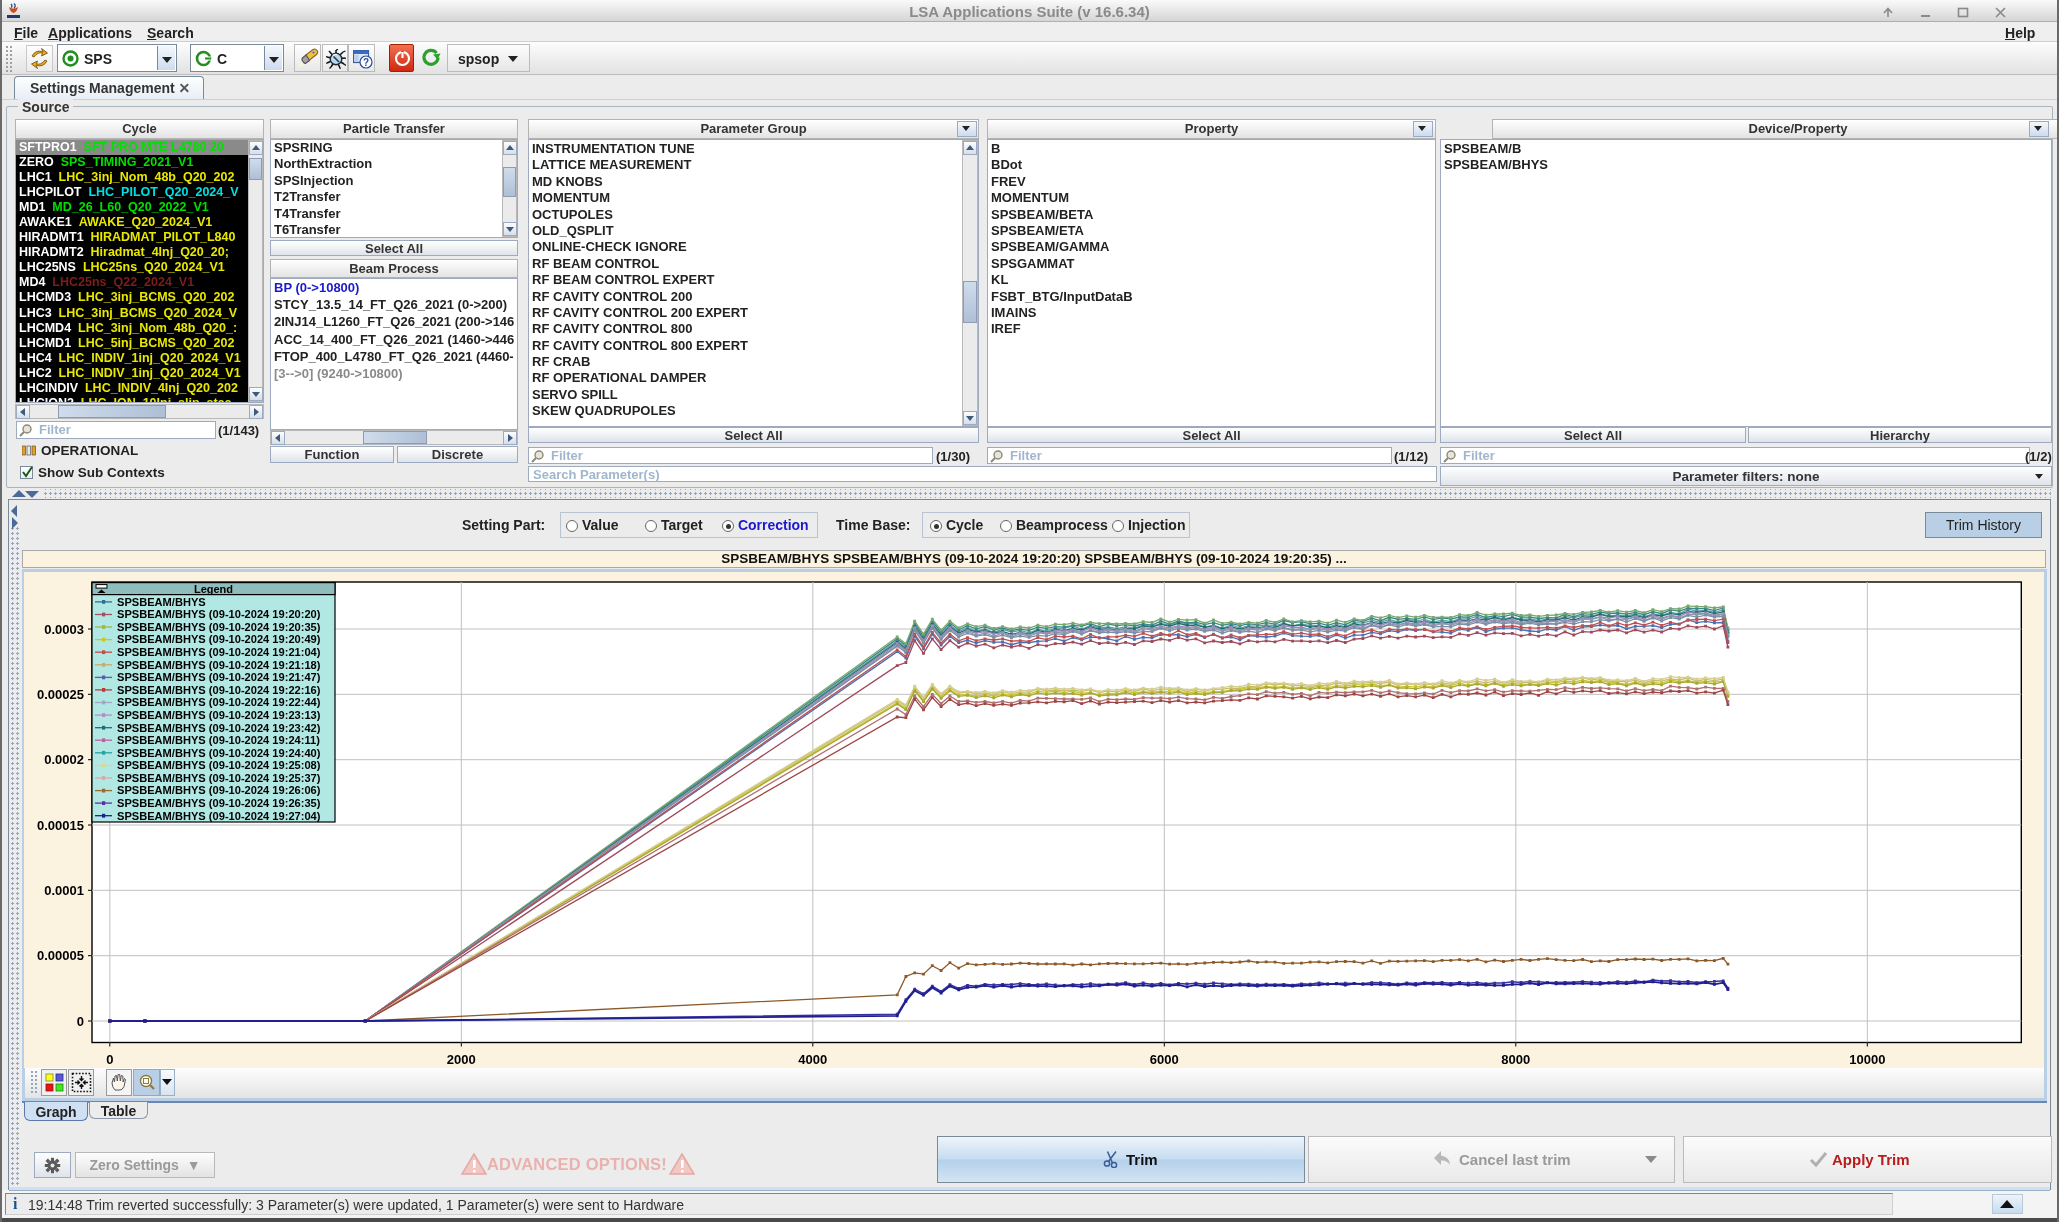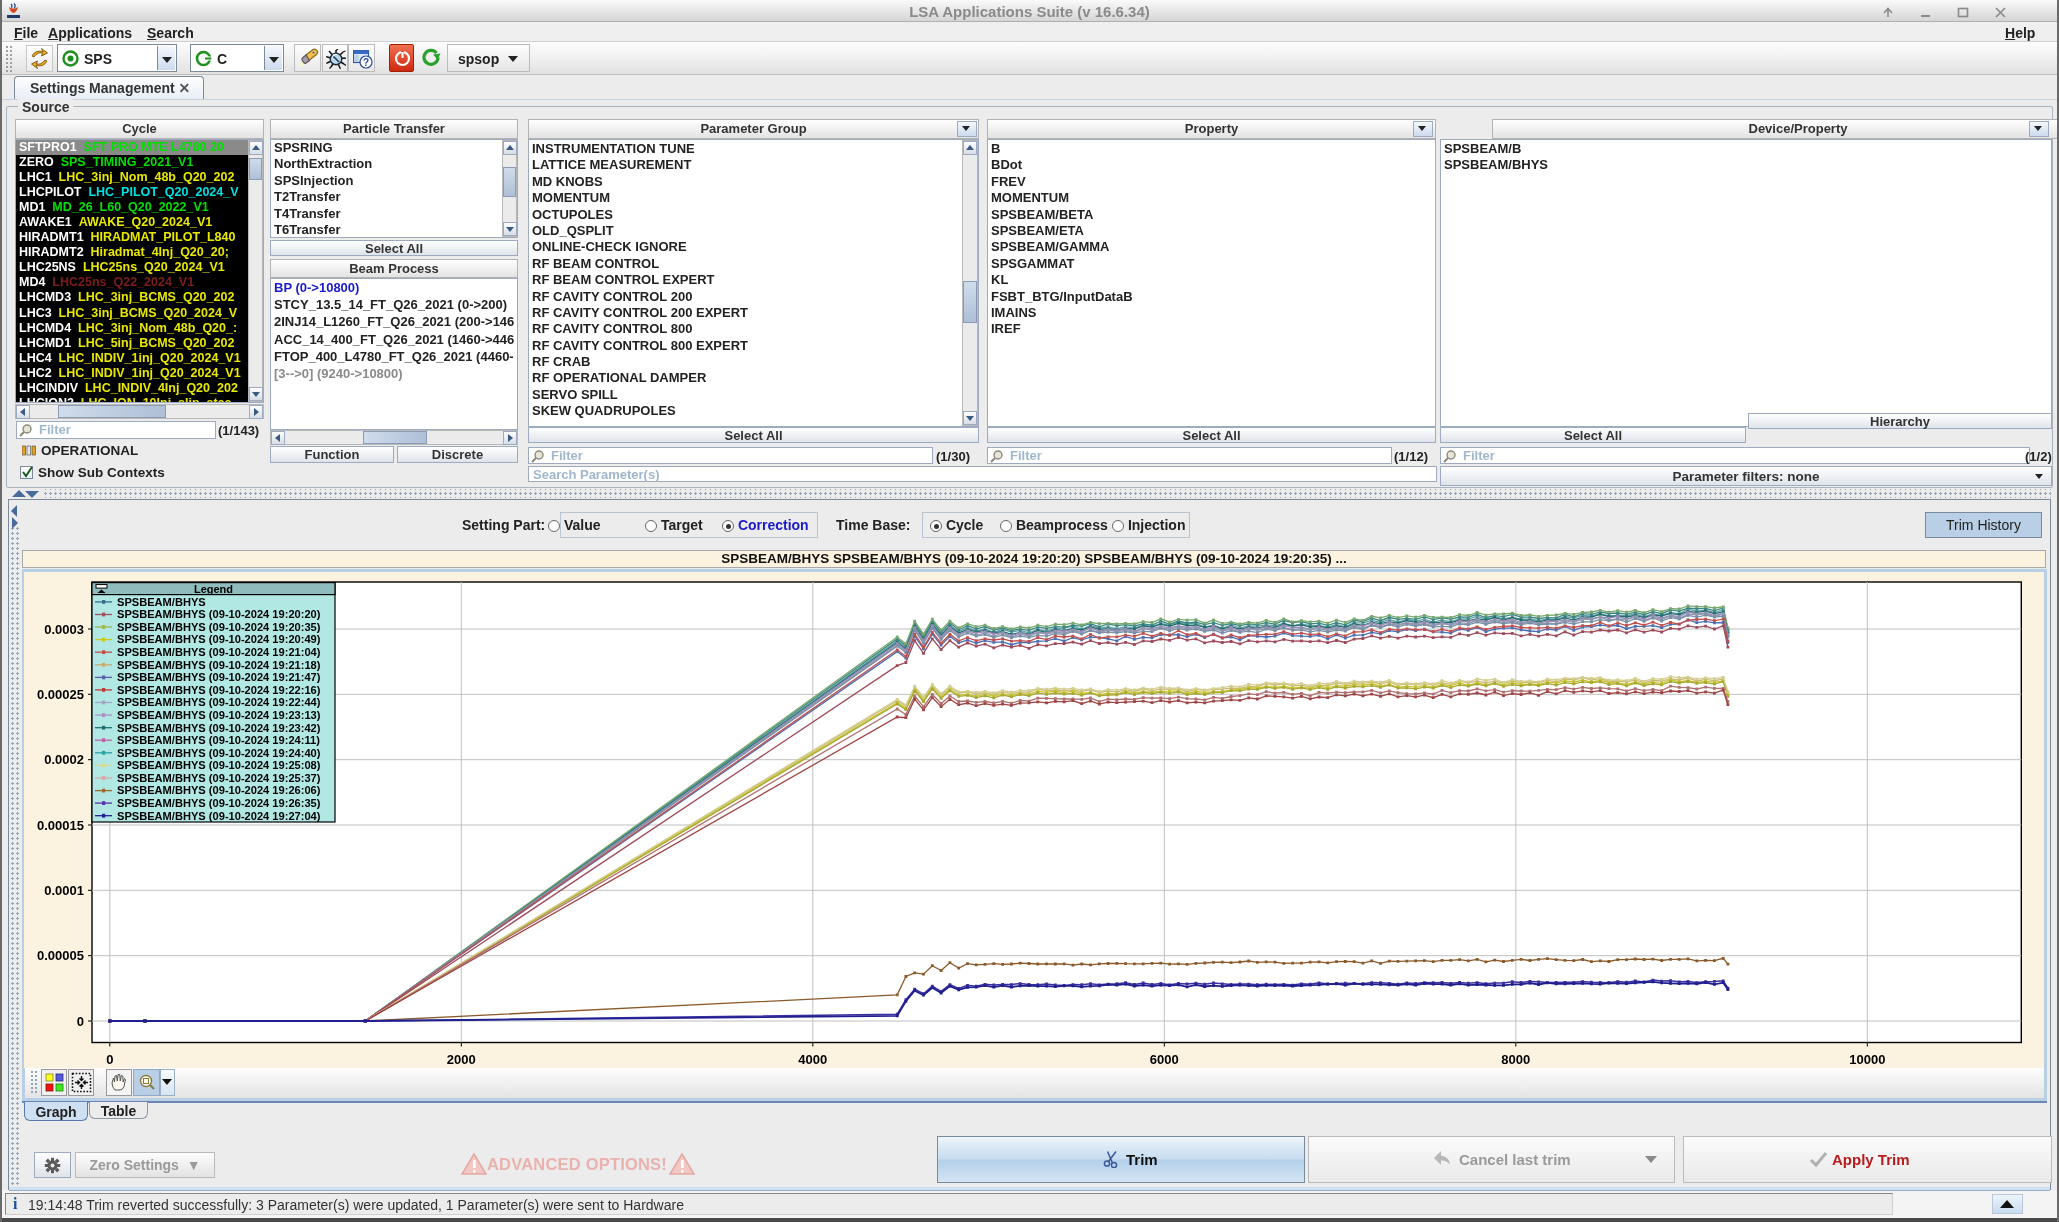--- a/index.html
+++ b/index.html
@@ -298,41 +298,41 @@
 <div class="abs b" style="left:1394px;top:449px;font-size:13px">(1/12)</div>
 <div class="abs hdr" style="left:1492px;top:119px;width:612px;height:20px">Device/Property</div>
 <div class="abs" style="left:2029px;top:121px;width:20px;height:16px;background:linear-gradient(#f4f8fc,#cddbef);border:1px solid #9daabf"></div>
 <span class="tri-d" style="left:2034px;top:126px;border-top-color:#222;position:absolute"></span>
 <div class="abs list" style="left:1440px;top:139px;width:612px;height:288px"></div>
 <div class="abs" style="left:1441px;top:141px;width:610px;height:284px;overflow:hidden">
     <div class="li">SPSBEAM/B</div>
     <div class="li sel">SPSBEAM/BHYS</div>
   </div>
 <div class="abs btn" style="left:1440px;top:427px;width:306px;height:16px;line-height:15px">Select All</div>
-<div class="abs btn" style="left:1748px;top:413px;width:304px;height:16px;line-height:15px">Hierarchy</div>
+<div class="abs btn" style="left:1748px;top:427px;width:304px;height:16px;line-height:15px">Hierarchy</div>
 <div class="abs filter" style="left:1440px;top:447px;width:590px;height:17px;padding-left:22px">Filter</div>
 <svg class="abs" style="left:1443px;top:449px" width="16" height="14">
     <circle cx="8" cy="6" r="4" fill="#e8e4d8" stroke="#8a8a7a" stroke-width="1.4"></circle>
     <line x1="5" y1="9" x2="1" y2="13" stroke="#8a8a7a" stroke-width="2"></line>
   </svg>
 <div class="abs b" style="left:2025px;top:449px;font-size:13px">(1/2)</div>
 <div class="abs btn" style="left:1440px;top:466px;width:612px;height:20px;line-height:19px;font-size:13.5px">Parameter filters: none<span class="tri-d" style="right:8px;left:auto;top:7px;border-top-color:#222"></span></div>
 <div class="abs" style="left:8px;top:489px;width:2043px;height:9px;background-image:radial-gradient(#96a6ba 1.1px,transparent 1.2px);background-size:5px 5px;background-position:0 2px"></div>
 <div class="abs" style="left:8px;top:489px;width:34px;height:9px;background:#ececec"></div>
 <span class="abs" style="left:12px;top:490px;width:0;height:0;border-left:7px solid transparent;border-right:7px solid transparent;border-bottom:7px solid #4a6a9a"></span>
 <span class="abs" style="left:25px;top:491px;width:0;height:0;border-left:7px solid transparent;border-right:7px solid transparent;border-top:7px solid #4a6a9a"></span>
 <div class="abs" style="left:8px;top:499px;width:2043px;height:691px;border:1px solid #7a8a99;background:#ececec"></div>
 <div class="abs" style="left:10px;top:501px;width:10px;height:687px;background-image:radial-gradient(#96a6ba 1.1px,transparent 1.2px);background-size:5px 5px"></div>
 <div class="abs" style="left:10px;top:501px;width:10px;height:26px;background:#ececec"></div>
 <span class="abs" style="left:11px;top:505px;width:0;height:0;border-top:6px solid transparent;border-bottom:6px solid transparent;border-right:6px solid #4a6a9a"></span>
 <span class="abs" style="left:12px;top:517px;width:0;height:0;border-top:6px solid transparent;border-bottom:6px solid transparent;border-left:6px solid #4a6a9a"></span>
 <div class="abs" style="left:20px;top:500px;width:2030px;height:689px;background:#ececec"></div>
 <div class="abs b" style="left:462px;top:517px;font-size:14px">Setting Part:</div>
 <div class="abs" style="left:560px;top:512px;width:258px;height:26px;border:1px solid #b9c4d2"></div>
-<div class="abs" style="left:548px;top:517px"><span class="radio"></span><span class="b" style="font-size:14px">&nbsp;Value</span></div>
+<div class="abs" style="left:566px;top:517px"><span class="radio"></span><span class="b" style="font-size:14px">&nbsp;Value</span></div>
 <div class="abs" style="left:645px;top:517px"><span class="radio"></span><span class="b" style="font-size:14px">&nbsp;Target</span></div>
 <div class="abs" style="left:722px;top:517px"><span class="radio on"></span><span class="b" style="font-size:14px;color:#1a1acc">&nbsp;Correction</span></div>
 <div class="abs b" style="left:836px;top:517px;font-size:14px">Time Base:</div>
 <div class="abs" style="left:922px;top:512px;width:268px;height:26px;border:1px solid #b9c4d2"></div>
 <div class="abs" style="left:930px;top:517px"><span class="radio on"></span><span class="b" style="font-size:14px">&nbsp;Cycle</span></div>
 <div class="abs" style="left:1000px;top:517px"><span class="radio"></span><span class="b" style="font-size:14px">&nbsp;Beamprocess</span></div>
 <div class="abs" style="left:1112px;top:517px"><span class="radio"></span><span class="b" style="font-size:14px">&nbsp;Injection</span></div>
 <div class="abs" style="left:1925px;top:512px;width:117px;height:26px;background:#b8cfe5;border:1px solid #7a8a99;text-align:center;font-weight:normal;font-size:14px;line-height:24px;color:#222">Trim History</div>
 <div class="abs" style="left:22px;top:550px;width:2024px;height:18px;background:#fbf3e0;border:1px solid #a9a9a9;text-align:center;font-weight:bold;font-size:13.5px;line-height:16px;color:#111">SPSBEAM/BHYS SPSBEAM/BHYS (09-10-2024 19:20:20) SPSBEAM/BHYS (09-10-2024 19:20:35) ...</div>
 <div class="abs" style="left:22px;top:569px;width:2025px;height:532px;border:3px solid #b8cfe5;background:#fbf3e0"></div>

